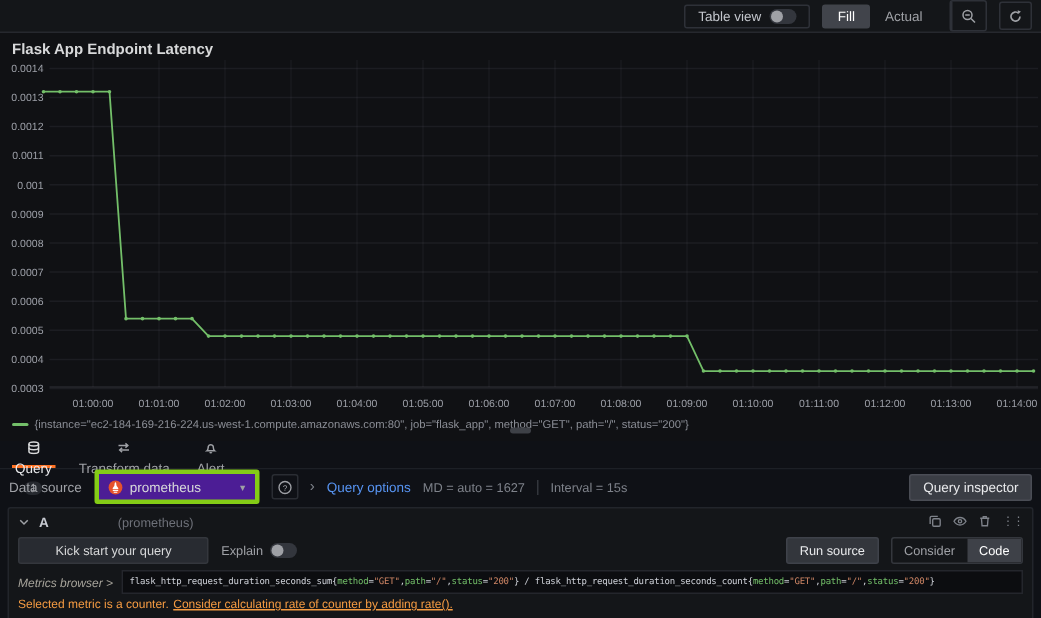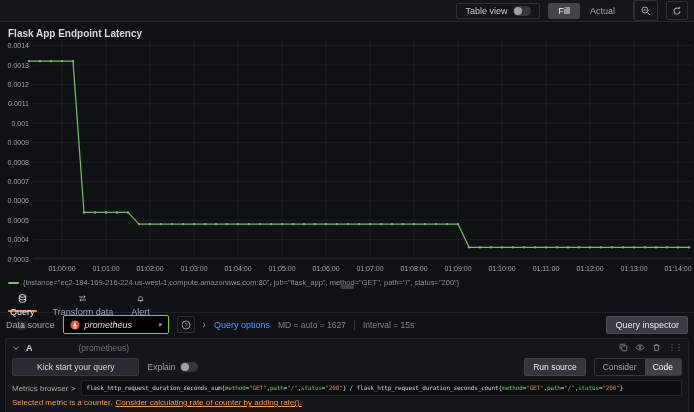--- a/index.html
+++ b/index.html
@@ -46,22 +46,22 @@
   .tab{display:flex;align-items:center;gap:4px;font-size:9px;color:#9fa1a6;cursor:pointer;
        border-bottom:2px solid transparent;padding:0 2px;flex-direction:column;}
   .tab.active{color:#e9eaec;border-bottom-color:var(--orange);}
   .badge{background:#26292f;color:#9fa1a6;font-size:7px;border-radius:7px;padding:0 4px;line-height:9px;}
   .tab .icon svg{stroke:#9fa1a6;}
   .tab.active .icon svg{stroke:#d8d9da;}
 
   
   .ds-row{height:23px;display:flex;align-items:center;gap:8px;padding:0 6px;background:#0f1116;}
   .ds-label{font-size:9px;color:#9fa1a6;}
-  .ds-picker{display:flex;align-items:center;gap:5px;background:#000000;border:1px solid #84cc16;
-             border-radius:2px;height:17px;padding:0 6px;min-width:92px;cursor:pointer;font-style:italic;}
+  .ds-picker{display:flex;align-items:center;gap:5px;background:#4c1d95;border:3px solid #84cc16;
+             border-radius:2px;height:17px;padding:0 6px;min-width:92px;cursor:pointer;}
   .ds-name{font-size:9px;color:#d8d9da;flex:1;}
   .ds-help{width:18px;height:17px;border:1px solid #2a2d33;border-radius:2px;display:flex;
            align-items:center;justify-content:center;background:transparent;cursor:pointer;}
   .qo-chev{color:#7e828a;font-size:10px;cursor:pointer;}
   .qo-link{font-size:9px;color:var(--blue);cursor:pointer;}
   .qo-summary{font-size:8.5px;color:#7e828a;}
   .qo-div{width:1px;height:10px;background:#33363c;}
   .spacer{flex:1;}
   .inspector-btn{background:#3a3d44;border:1px solid #4a4d55;border-radius:2px;color:#e9eaec;
                  font-size:9px;padding:3px 8px;cursor:pointer;font-family:inherit;}
@@ -77,21 +77,21 @@
   .qc-toolbar{display:flex;align-items:center;gap:8px;padding:3px 6px 4px 6px;}
   .ks-btn{background:#282b31;border:1px solid #34373d;border-radius:2px;color:#d8d9da;font-size:8.5px;
           padding:3px 24px;cursor:pointer;font-family:inherit;}
   .explain{display:flex;align-items:center;gap:5px;font-size:8.5px;color:#9fa1a6;}
   .run-btn{background:#33363c;border:1px solid #3f424a;border-radius:2px;color:#e9eaec;font-size:8.5px;
            padding:3px 8px;cursor:pointer;font-family:inherit;}
   .bc-group{display:flex;border:1px solid #34373d;border-radius:2px;overflow:hidden;}
   .bc-btn{border:0;background:transparent;color:#9fa1a6;font-size:8.5px;padding:3px 8px;cursor:pointer;font-family:inherit;}
   .bc-btn.active{background:#3e4148;color:#fff;}
   .qc-editor-row{display:flex;align-items:center;gap:6px;padding:0 6px;}
-  .mb-label{font-size:8px;color:#a7a49b;white-space:nowrap;cursor:pointer;}
+  .mb-label{font-size:8px;color:#a7a49b;white-space:nowrap;cursor:pointer;font-style:italic;}
   .monaco{flex:1;background:#0c0d10;border:1px solid #24262c;height:14px;line-height:13px;
           padding:0 4px;font-family:"DejaVu Sans Mono",monospace;font-size:6px;letter-spacing:-0.15px;
           white-space:nowrap;overflow:hidden;cursor:text;}
   .tok-metric{color:#cfd2d9;} .tok-punct{color:#cfd2d9;} .tok-operator{color:#cfd2d9;}
   .tok-label{color:var(--green);} .tok-string{color:#cf8665;}
   .qc-warning{padding:2px 6px 1px 6px;font-size:8px;color:var(--warning);white-space:nowrap;}
   .qc-warning .warn-link{text-decoration:underline;cursor:pointer;margin-left:3px;}
   .qc-options{display:flex;align-items:center;gap:10px;padding:3px 6px 5px 6px;}
   .opt-chev{color:#7e828a;font-size:9px;cursor:pointer;}
   .opt-title{font-size:8.5px;color:#c7cad1;cursor:pointer;}

